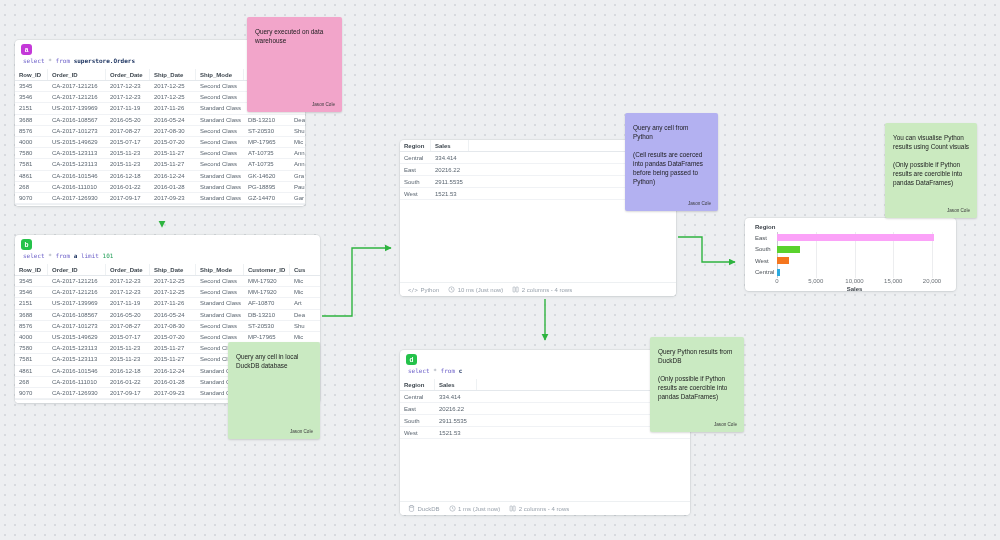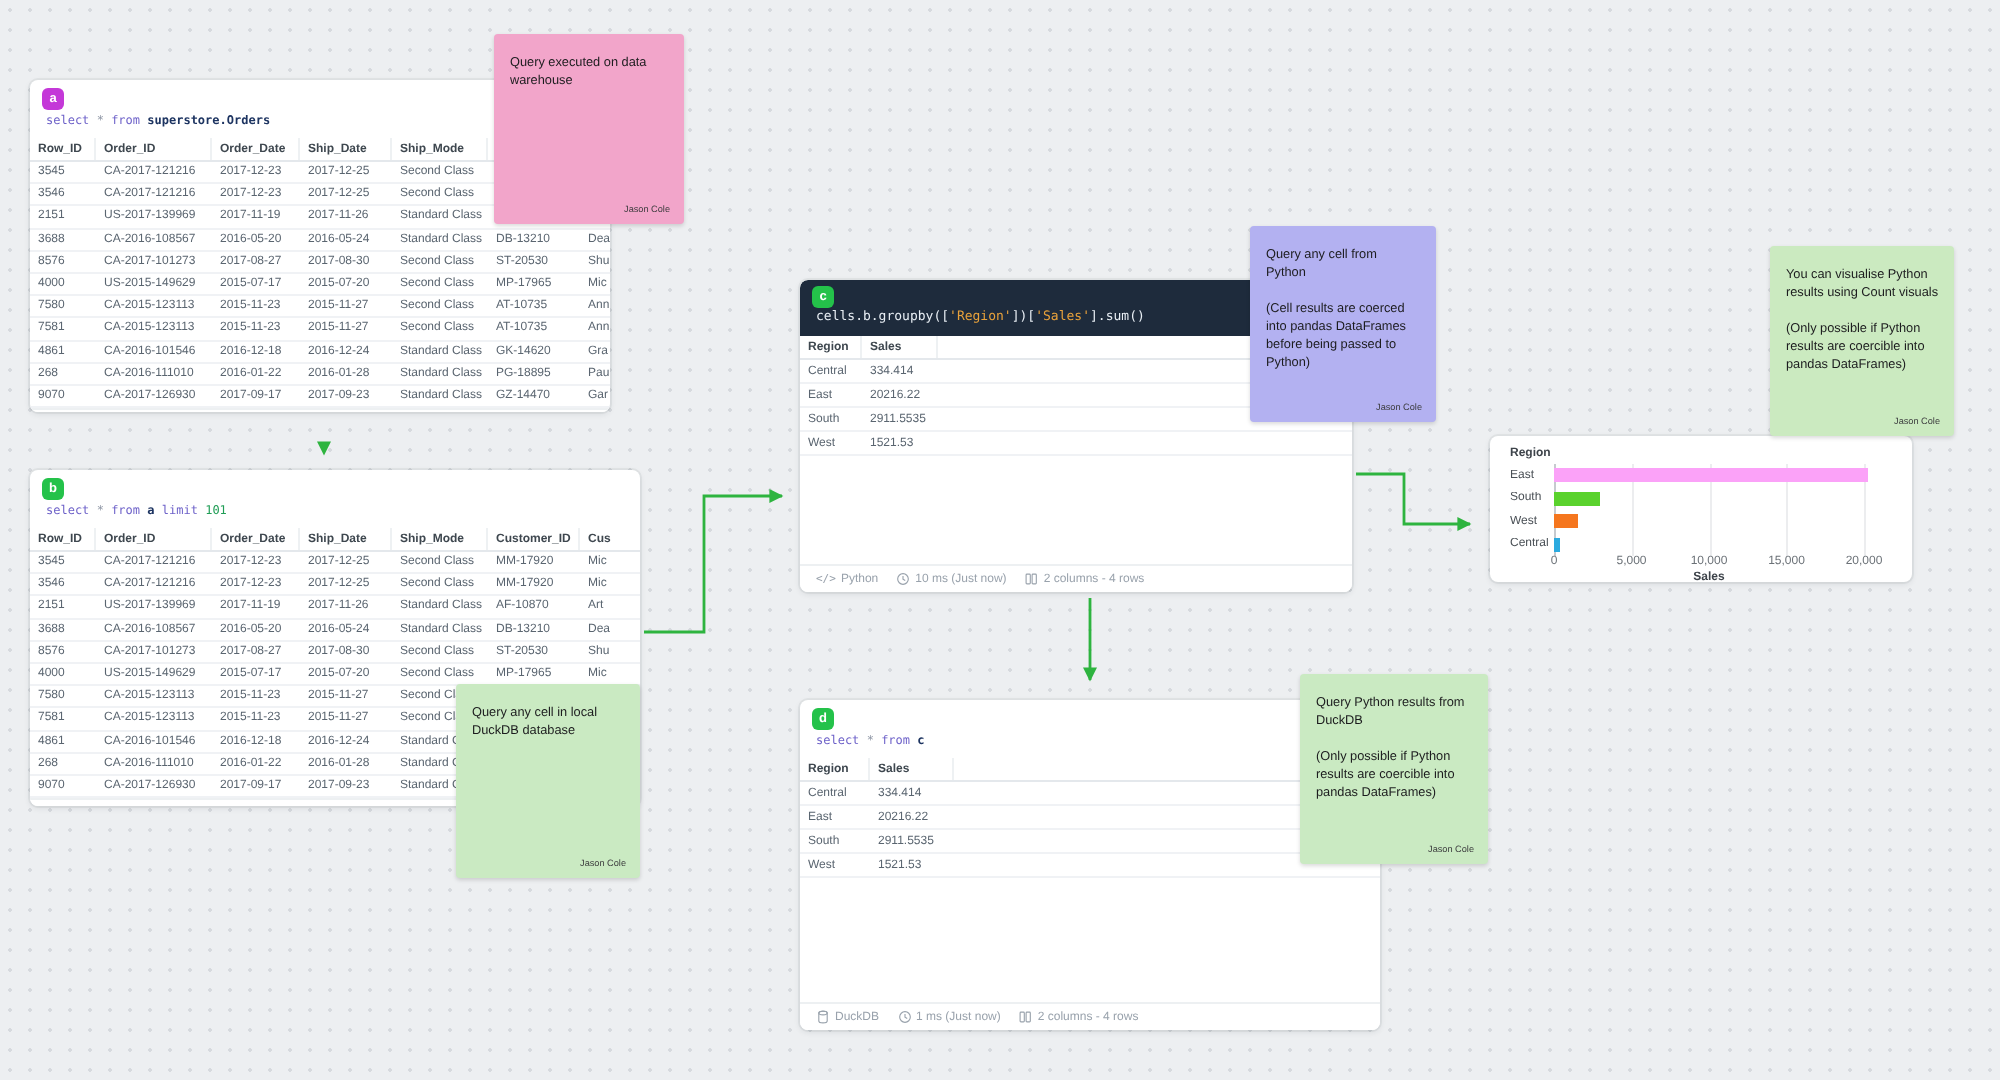--- a/index.html
+++ b/index.html
@@ -312,24 +312,20 @@
         </div>
       </div>
     <div class="cfooter">
       
       
       
     </div>
   </div>
 
   <div class="card" id="card-c">
-    <div class="code-header">
-      <div class="badge" style="background: rgb(36, 194, 74);">c</div>
-      <div class="codeline">cells.b.groupby([<span class="s">'Region'</span>])[<span class="s">'Sales'</span>].sum()</div>
-    </div>
     <div class="dtable rows-lg">
         <div class="drow dhead">
           <div class="dcell" style="flex-basis: 31px;">Region</div>
           <div class="dcell" style="flex-basis: 38px;">Sales</div>
           <div class="dcell fill"></div>
         </div>
         <div class="drow">
           <div class="dcell" style="flex-basis: 31px;">Central</div>
           <div class="dcell" style="flex-basis: 38px;">334.414</div>
           <div class="dcell fill"></div>

